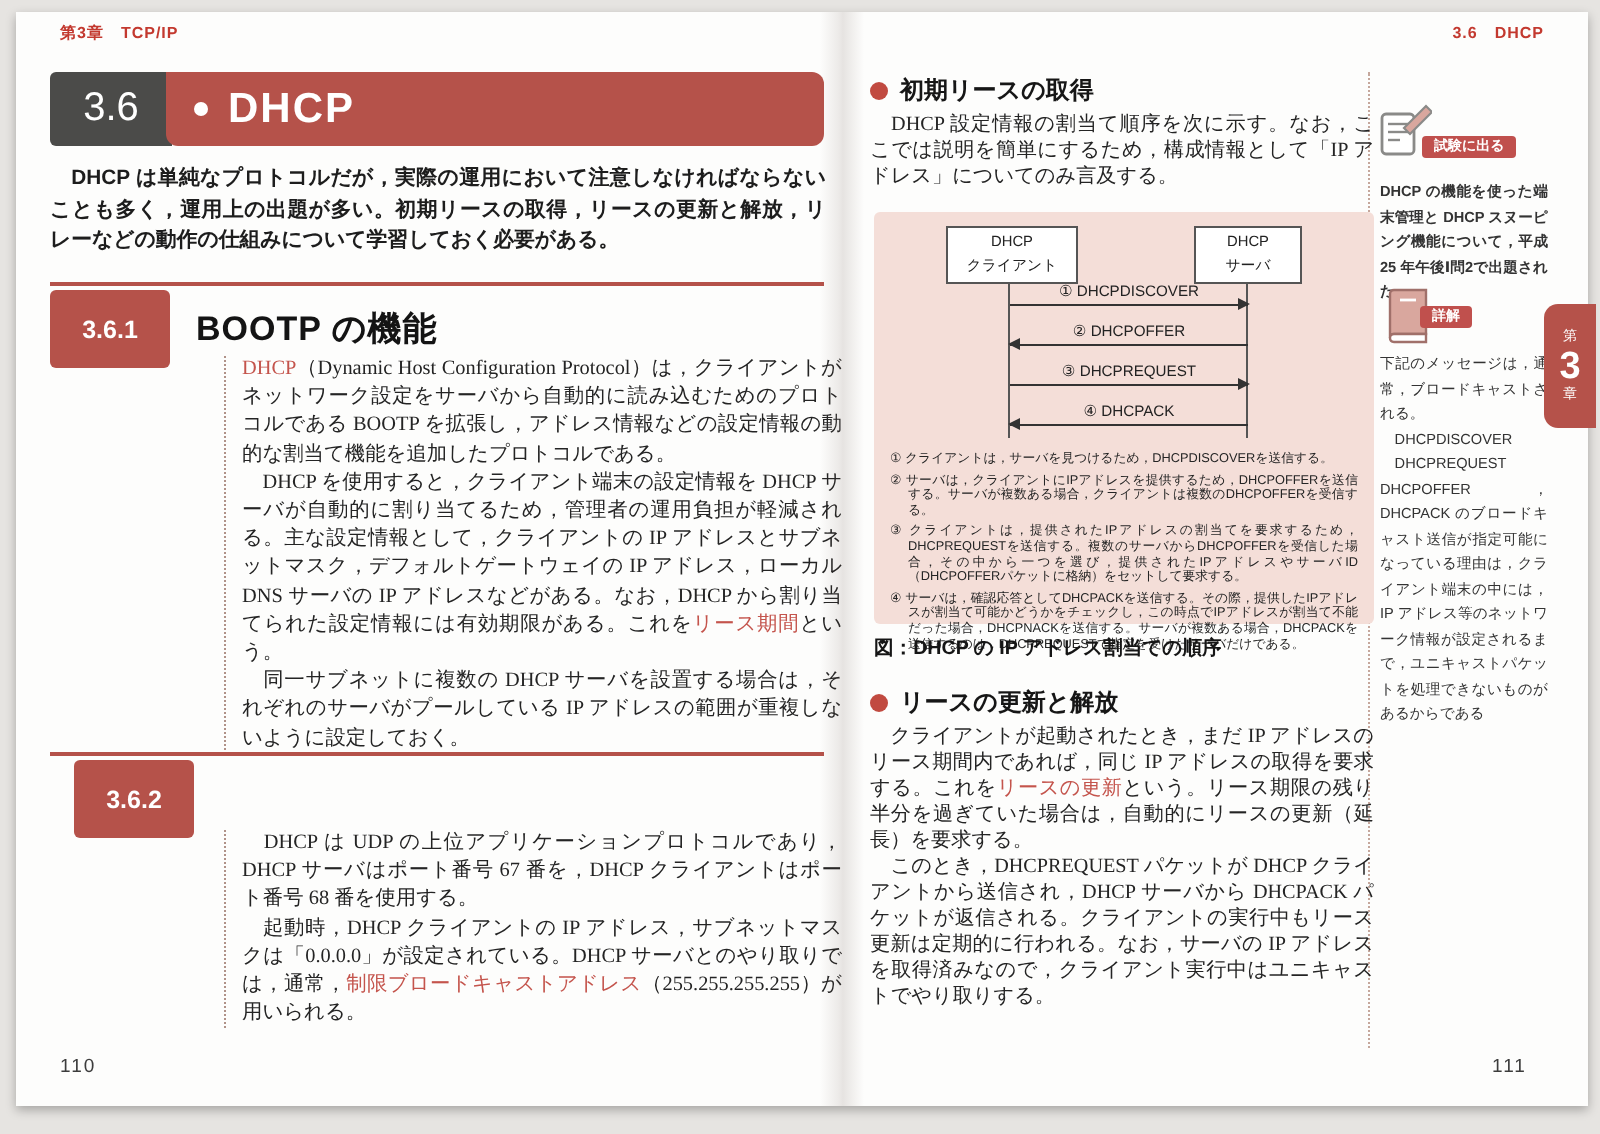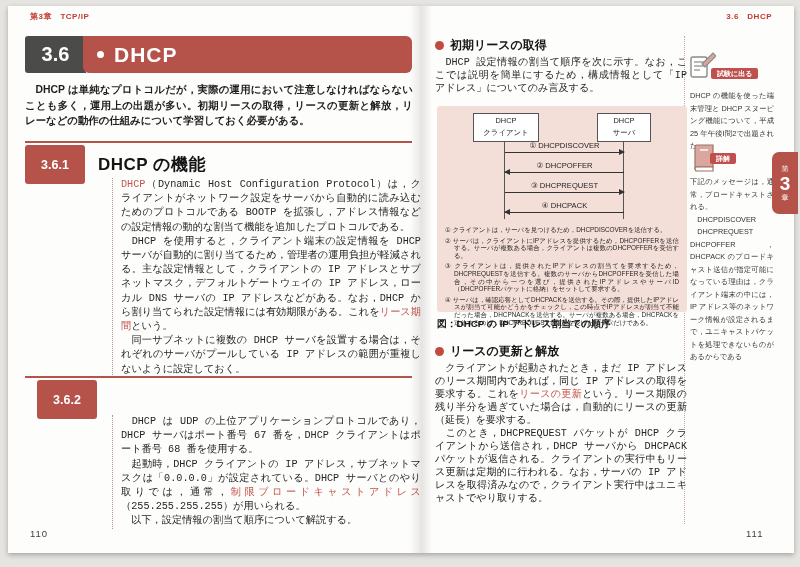--- a/index.html
+++ b/index.html
@@ -10,35 +10,35 @@
     -webkit-font-smoothing:antialiased;
   }
   .sheet{position:absolute;left:8px;top:6px;width:786px;height:547px;background:#fdfdfc;box-shadow:0 2px 5px rgba(0,0,0,.28);}
   .gutter{position:absolute;left:410px;top:6px;width:22px;height:547px;
     background:linear-gradient(90deg,rgba(0,0,0,0) 0%,rgba(90,70,60,.10) 42%,rgba(90,70,60,.14) 52%,rgba(0,0,0,0) 100%);}
   .abs{position:absolute;}
   
   .run-head{font-size:8px;font-weight:bold;color:#c3392f;letter-spacing:.5px;}
   
   .banner{left:25px;top:36px;width:387px;height:37px;display:flex;}
-  .banner .num{flex:0 0 61px;background:#4b4b49;color:#fff;font-size:20px;font-weight:bold;
+  .banner .num{flex:0 0 61px;background:#4b4b49;color:#fff;font-size:20px;font-weight:normal;
     display:flex;align-items:center;justify-content:center;border-radius:3px 0 0 3px;}
   .banner .ttl{flex:1;background:#b5524a;color:#fff;border-radius:0 6px 6px 6px;
     display:flex;align-items:center;padding-left:14px;margin-left:-3px;}
   .banner .dot{width:7px;height:7px;background:#fff;border-radius:50%;margin-right:10px;}
   .banner .txt{font-size:21px;font-weight:bold;letter-spacing:1px;}
   .intro{left:25px;top:82px;width:388px;font-size:10.4px;font-weight:bold;line-height:15.6px;color:#1d1d1d;text-align:justify;}
   
   .rule{border-top:2.5px solid #b5524a;width:387px;left:25px;}
   .subhead{left:25px;display:flex;align-items:center;}
   .subhead .n{background:#b5524a;color:#fff;font-weight:bold;font-size:12.5px;border-radius:3px;
     width:60px;height:39px;display:flex;align-items:center;justify-content:center;}
   .subhead .t{font-size:17px;font-weight:bold;color:#141414;margin-left:13px;letter-spacing:.5px;}
   
-  .serif{font-family:Liberation Mono, monospace;color:#242424;text-align:justify;}
+  .serif{font-family:Liberation Serif, serif;color:#242424;text-align:justify;}
   .lbody{left:112px;width:300px;border-left:1px dotted #b09288;padding-left:8px;
     font-size:10.2px;line-height:14.2px;}
   .rbody{left:435px;width:252px;font-size:10.1px;line-height:13px;}
   .red{color:#c4544c;}
   .pgnum{font-size:9.5px;color:#3c3c3c;letter-spacing:1px;}
   
   .dothead{display:flex;align-items:center;font-size:12px;font-weight:bold;color:#161616;}
   .dothead .b{width:9px;height:9px;border-radius:50%;background:#c14a40;margin-right:6px;}
   
   .pinkbox{left:437px;top:106px;width:250px;height:206px;background:#f4ded8;border-radius:3px;}
@@ -79,38 +79,37 @@
     <span class="dot"></span>
     <span class="txt">DHCP</span>
   </div>
 </div>
 
 <div class="abs intro">　DHCP は単純なプロトコルだが，実際の運用において注意しなければならないことも多く，運用上の出題が多い。初期リースの取得，リースの更新と解放，リレーなどの動作の仕組みについて学習しておく必要がある。</div>
 
 <div class="abs rule" style="top:141px;"></div>
 <div class="abs subhead" style="top:145px;">
   <span class="n">3.6.1</span>
-  <span class="t">DHCP の機能</span>
+  <span class="t">BOOTP の機能</span>
 </div>
 
 <div class="abs serif lbody" style="top:178px;">
   <div><span class="red">DHCP</span><span>（Dynamic Host Configuration Protocol）は，クライアントがネットワーク設定をサーバから自動的に読み込むためのプロトコルである BOOTP を拡張し，アドレス情報などの設定情報の動的な割当て機能を追加したプロトコルである。</span></div>
   <div><span>　DHCP を使用すると，クライアント端末の設定情報を DHCP サーバが自動的に割り当てるため，管理者の運用負担が軽減される。主な設定情報として，クライアントの IP アドレスとサブネットマスク，デフォルトゲートウェイの IP アドレス，ローカル DNS サーバの IP アドレスなどがある。なお，DHCP から割り当てられた設定情報には有効期限がある。これを</span><span class="red">リース期間</span><span>という。</span></div>
   <div>　同一サブネットに複数の DHCP サーバを設置する場合は，それぞれのサーバがプールしている IP アドレスの範囲が重複しないように設定しておく。</div>
 </div>
 
 <div class="abs rule" style="top:376px;"></div>
 <div class="abs subhead" style="top:380px;margin-left:12px;">
   <span class="n">3.6.2</span>
 </div>
 
 <div class="abs serif lbody" style="top:415px;">
   <div>　DHCP は UDP の上位アプリケーションプロトコルであり，DHCP サーバはポート番号 67 番を，DHCP クライアントはポート番号 68 番を使用する。</div>
   <div><span>　起動時，DHCP クライアントの IP アドレス，サブネットマスクは「0.0.0.0」が設定されている。DHCP サーバとのやり取りでは，通常，</span><span class="red">制限ブロードキャストアドレス</span><span>（255.255.255.255）が用いられる。</span></div>
-  <div>　以下，設定情報の割当て順序について解説する。</div>
 </div>
 
 <div class="abs pgnum" style="left:30px;top:528px;">110</div>
 
 <div class="gutter"></div>
 
 <div class="abs run-head" style="left:600px;top:11px;width:172px;text-align:right;">3.6　DHCP</div>
 
 <div class="abs vsep" style="left:684px;top:36px;height:488px;"></div>
 
@@ -181,21 +180,21 @@
 <div class="abs" style="left:690px;top:52px;">
   <svg width="26" height="26" viewBox="0 0 26 26">
     <rect x="1" y="5" width="16" height="20" rx="2" fill="#fff" stroke="#8a8a88" stroke-width="1.4"></rect>
     <line x1="4" y1="10" x2="14" y2="10" stroke="#8a8a88" stroke-width="1.2"></line>
     <line x1="4" y1="14" x2="14" y2="14" stroke="#8a8a88" stroke-width="1.2"></line>
     <line x1="4" y1="18" x2="10" y2="18" stroke="#8a8a88" stroke-width="1.2"></line>
     <path d="M12 12 L23 1 L26 4 L15 15 Z" fill="#d9a79e" stroke="#8a8a88" stroke-width="1.1"></path>
   </svg>
 </div>
 <div class="abs tag" style="left:711px;top:68px;">試験に出る</div>
-<div class="abs sidebar-text" style="left:690px;top:90px;">DHCP の機能を使った端末管理と DHCP スヌーピング機能について，平成 25 年午後Ⅰ問2で出題された</div>
+<div class="abs sidebar-text" style="left:690px;top:90px;font-weight:bold;">DHCP の機能を使った端末管理と DHCP スヌーピング機能について，平成 25 年午後Ⅰ問2で出題された</div>
 
 <div class="abs" style="left:692px;top:144px;">
   <svg width="25" height="28" viewBox="0 0 25 28">
     <path d="M3 3 Q3 1 5 1 L21 1 L21 23 L5 23 Q3 23 3 25 Z" fill="#d9a79e" stroke="#a0706a" stroke-width="1.2"></path>
     <path d="M3 25 Q3 23 5 23 L21 23 L21 27 L5 27 Q3 27 3 25 Z" fill="#fff" stroke="#a0706a" stroke-width="1.2"></path>
     <line x1="8" y1="6" x2="16" y2="6" stroke="#fff" stroke-width="1.4"></line>
   </svg>
 </div>
 <div class="abs tag" style="left:710px;top:153px;">詳解</div>
 <div class="abs sidebar-text" style="left:690px;top:176px;">

